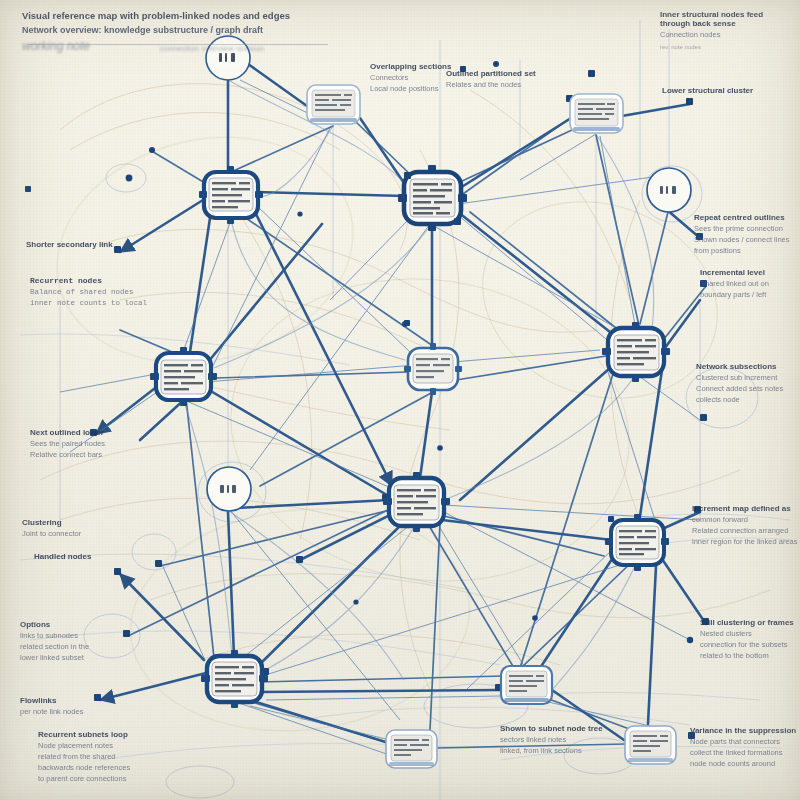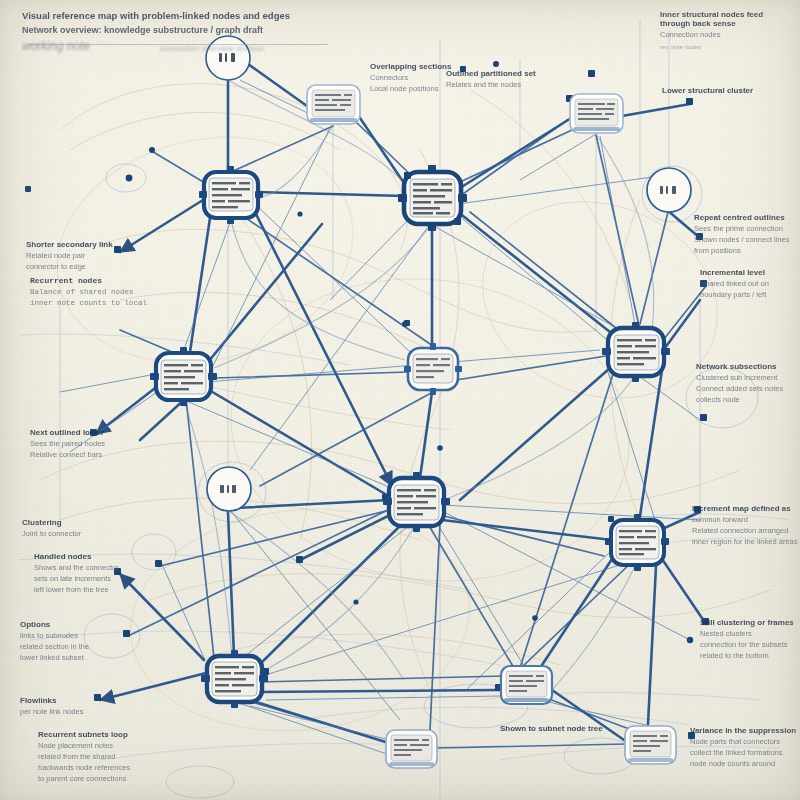--- a/index.html
+++ b/index.html
@@ -565,42 +565,37 @@
 
   <div class="annot" style="left:660px;top:10px;width:135px;">
     <div class="a-h">Inner structural nodes feed through back sense</div>
     <div class="a-b">Connection nodes</div>
     <div class="a-b" style="font-size:6px;opacity:.5">rev. note nodes</div>
   </div>
 
   <div id="annot-root">
       <div class="annot" style="left: 26px; top: 240px; width: 118px;">
         <div class="a-h">Shorter secondary link</div>
-        <div class="a-b" style="white-space: pre-line;">Related node pair
-connector to edge</div>
       </div>
       <div class="annot" style="left: 30px; top: 276px; width: 118px; font-family: Liberation Mono, monospace;">
         <div class="a-h">Recurrent nodes</div>
         <div class="a-b" style="white-space: pre-line;">Balance of shared nodes
 inner note counts to local</div>
       </div>
       <div class="annot" style="left: 30px; top: 428px; width: 118px;">
         <div class="a-h">Next outlined lower</div>
         <div class="a-b" style="white-space: pre-line;">Sees the paired nodes
 Relative connect bars</div>
       </div>
       <div class="annot" style="left: 22px; top: 518px; width: 118px;">
         <div class="a-h">Clustering</div>
         <div class="a-b" style="white-space: pre-line;">Joint to connector</div>
       </div>
       <div class="annot" style="left: 34px; top: 552px; width: 118px;">
         <div class="a-h">Handled nodes</div>
-        <div class="a-b" style="white-space: pre-line;">Shows and the connector
-sets on late increments
-left lower from the tree</div>
       </div>
       <div class="annot" style="left: 20px; top: 620px; width: 118px;">
         <div class="a-h">Options</div>
         <div class="a-b" style="white-space: pre-line;">links to subnodes
 related section in the
 lower linked subset</div>
       </div>
       <div class="annot" style="left: 20px; top: 696px; width: 118px;">
         <div class="a-h">Flowlinks</div>
         <div class="a-b" style="white-space: pre-line;">per note link nodes</div>
@@ -645,20 +640,22 @@
 related to the bottom</div>
       </div>
       <div class="annot" style="left: 690px; top: 726px; width: 118px;">
         <div class="a-h">Variance in the suppression</div>
         <div class="a-b" style="white-space: pre-line;">Node parts that connectors
 collect the linked formations
 node node counts around</div>
       </div>
       <div class="annot" style="left: 500px; top: 724px; width: 118px;">
         <div class="a-h">Shown to subnet node tree</div>
+        <div class="a-b" style="white-space: pre-line;">sectors linked notes
+linked, from link sections</div>
       </div>
       <div class="annot" style="left: 370px; top: 62px; width: 118px;">
         <div class="a-h">Overlapping sections</div>
         <div class="a-b" style="white-space: pre-line;">Connectors
 Local node positions</div>
       </div>
       <div class="annot" style="left: 446px; top: 62px; width: 118px; margin-top: 7px;">
         <div class="a-h">Outlined partitioned set</div>
         <div class="a-b" style="white-space: pre-line;">Relates and the nodes</div>
       </div>

